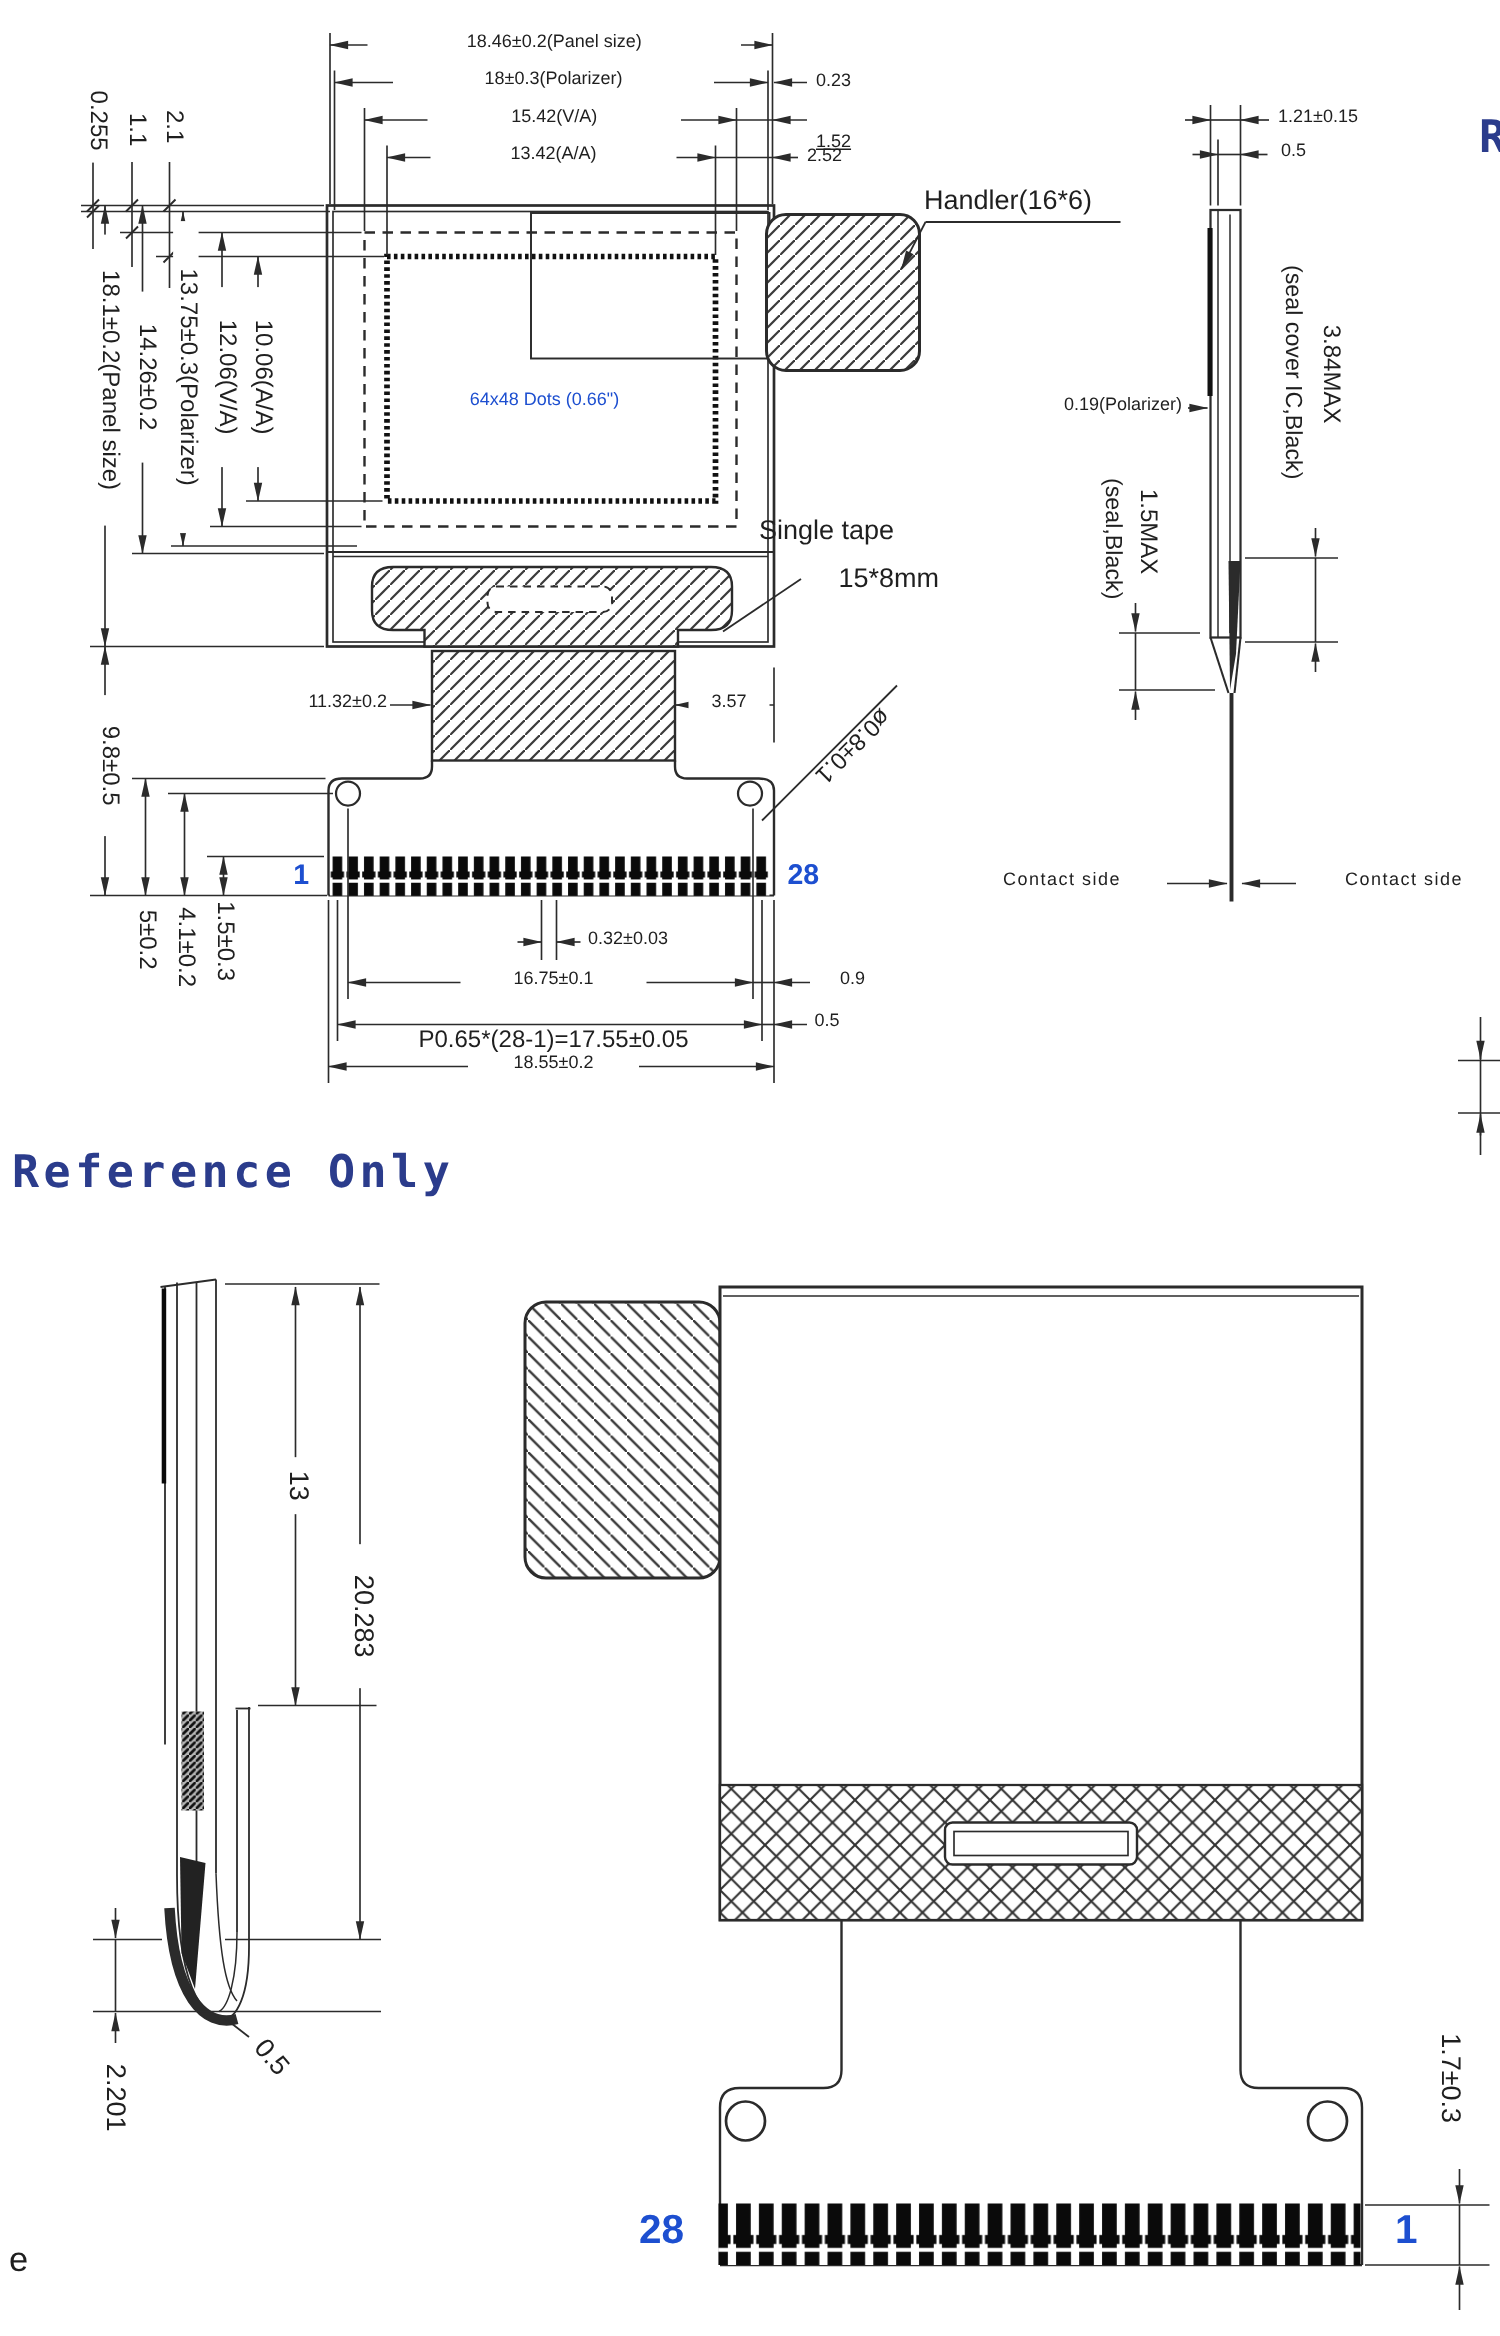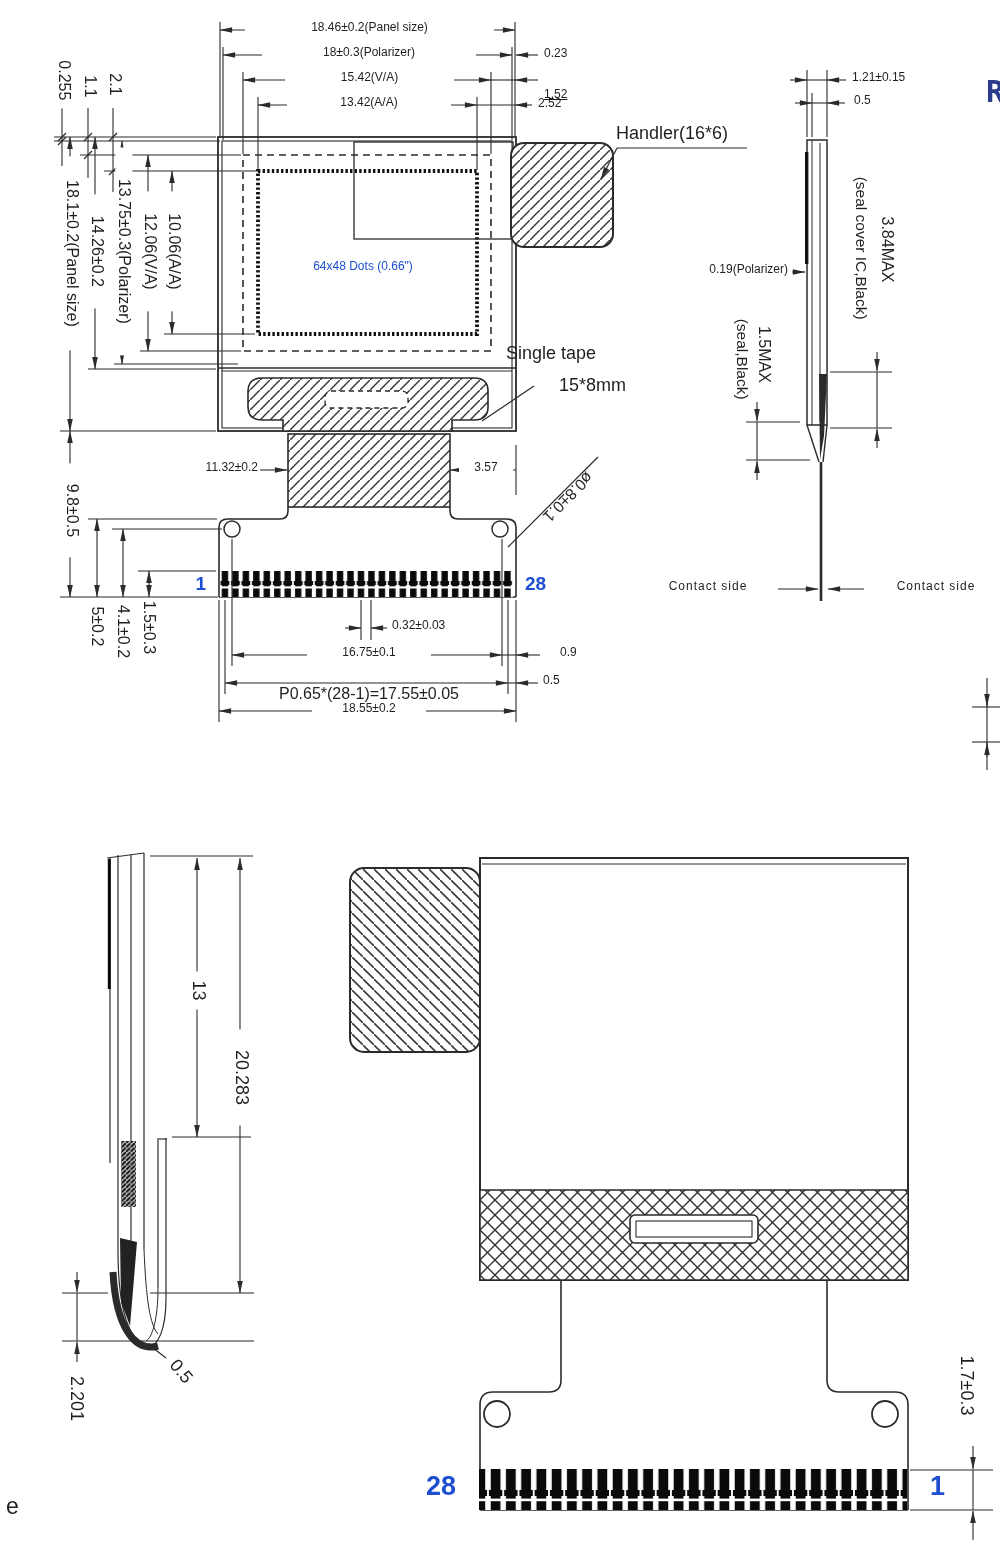--- a/index.html
+++ b/index.html
@@ -309,20 +309,21 @@
   <div class="txt lft" style="left:854px;top:94px;width:40px;">0.5</div>
   <div class="txt rot90 f15" style="left:756px;top:240px;width:210px;">(seal cover IC,Black)</div>
   <div class="txt rot90 f16" style="left:839px;top:241px;width:95px;">3.84MAX</div>
   <div class="txt rgt" style="left:640px;top:263px;width:148px;">0.19(Polarizer)</div>
   <div class="txt rot90 f15" style="left:679px;top:351px;width:125px;">(seal,Black)</div>
   <div class="txt rot90 f16" style="left:724px;top:346px;width:80px;">1.5MAX</div>
   <div class="txt" style="left:642px;top:580px;width:132px;letter-spacing:1px;">Contact side</div>
   <div class="txt" style="left:866px;top:580px;width:140px;letter-spacing:1px;">Contact side</div>
   <div class="txt title lft" style="left:986px;top:76px;width:24px;">R</div>
 
+  <div class="txt title lft" style="left:8px;top:766px;width:340px;">Reference Only</div>
 
   <div class="txt bgw rot90 f18" style="left:180px;top:981px;width:34px;">13</div>
   <div class="txt bgw rot90 f18" style="left:194px;top:1068px;width:92px;">20.283</div>
   <div class="txt rot90 f18" style="left:34px;top:1389px;width:86px;">2.201</div>
   <div class="txt rot50 f18" style="left:160px;top:1362px;width:42px;">0.5</div>
 
   <div class="txt pin-num-lg rgt" style="left:412px;top:1472px;width:44px;">28</div>
   <div class="txt pin-num-lg lft" style="left:930px;top:1472px;width:20px;">1</div>
   <div class="txt rot90 f18" style="left:912px;top:1376px;width:110px;">1.7±0.3</div>
 

